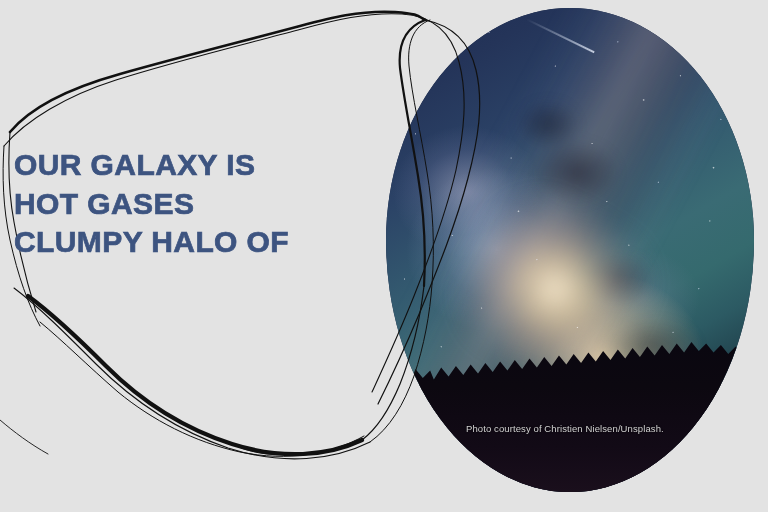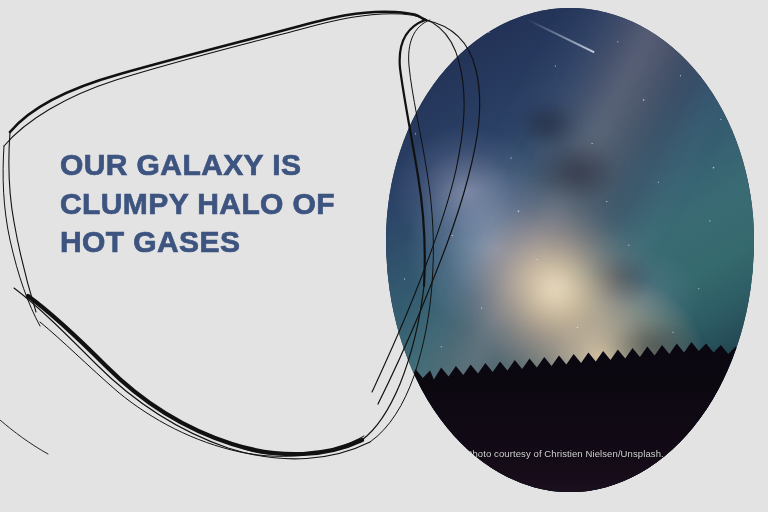--- a/index.html
+++ b/index.html
@@ -152,21 +152,21 @@
       69% 10%, 71% 3%, 73% 9%, 75% 2%, 77% 8%, 79% 1%, 81% 7%,
       83% 0%, 85% 6%, 87% 1%, 89% 7%, 91% 2%, 93% 8%, 95% 3%,
       97% 9%, 100% 5%, 100% 100%, 0% 100%);
   }
   .ground{
     position:absolute;left:0;right:0;bottom:0;height:108px;
     background:linear-gradient(180deg,#0b0610,#150b18);
   }
   .caption{
     position:absolute;
-    left:80px; top:440px;
+    left:80px; top:415px;
     color:#d2d2d2;
     font-size:9.5px;
     letter-spacing:.1px;
     white-space:nowrap;
     text-shadow:0 0 2px rgba(0,0,0,.8);
   }
 
   
   #scribble{
     position:absolute;
@@ -182,21 +182,21 @@
     width:340px;
     color:#3d5480;
     font-family:"Liberation Sans", sans-serif;
     font-weight:bold;
     font-size:30px;
     line-height:38.5px;
     letter-spacing:.4px;
     text-transform:uppercase;
     -webkit-text-stroke:0.7px #3d5480;
   }
-  #headline .ln{display:block;white-space:nowrap;margin-left:46px;}
+  #headline .ln{display:block;white-space:nowrap;}
 </style>
 </head>
 <body>
 
 <div id="stage">
 
   <div id="photo-oval">
     <div class="sky"></div>
     <div class="band2"></div>
     <div class="band"></div>
@@ -268,17 +268,17 @@
                C421,134 412,96 409,66
                C407,44 413,26 430,20" stroke-width="1.0"></path>
 
       <path d="M232,444 C248,452 268,456 288,454" stroke-width="1.0"></path>
       <path d="M0,420 C14,432 30,444 48,454" stroke-width="0.9"></path>
     </g>
   </svg>
 
   <div id="headline">
     <span class="ln">OUR GALAXY IS</span>
+    <span class="ln">HOT GASES</span>
     <span class="ln">CLUMPY HALO OF</span>
-    <span class="ln">HOT GASES</span>
   </div>
 
 </div>
 
 </body></html>

